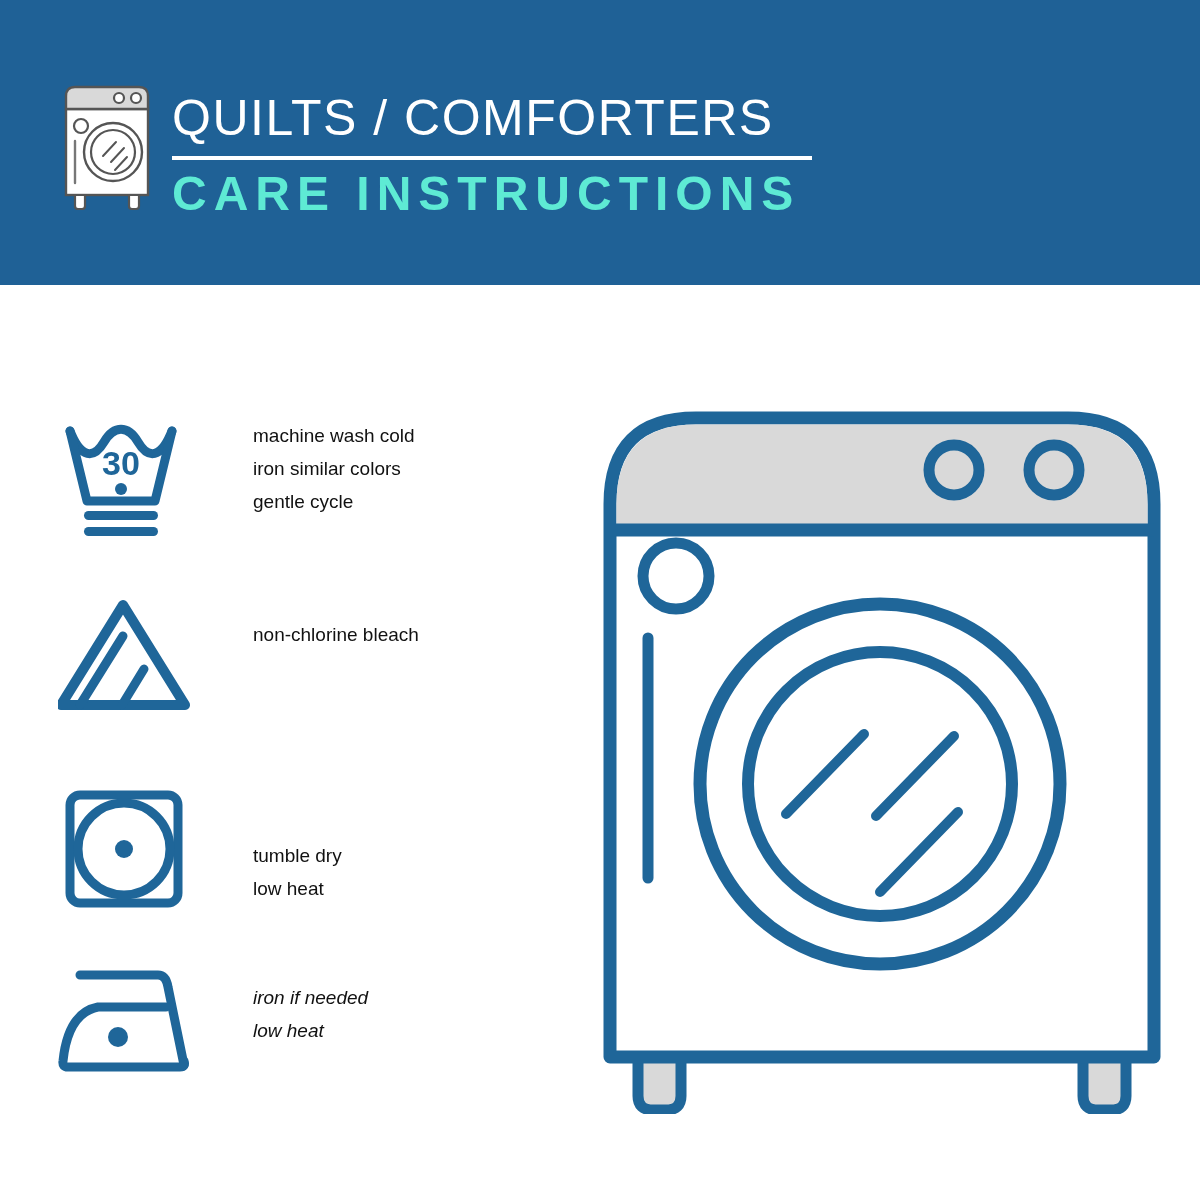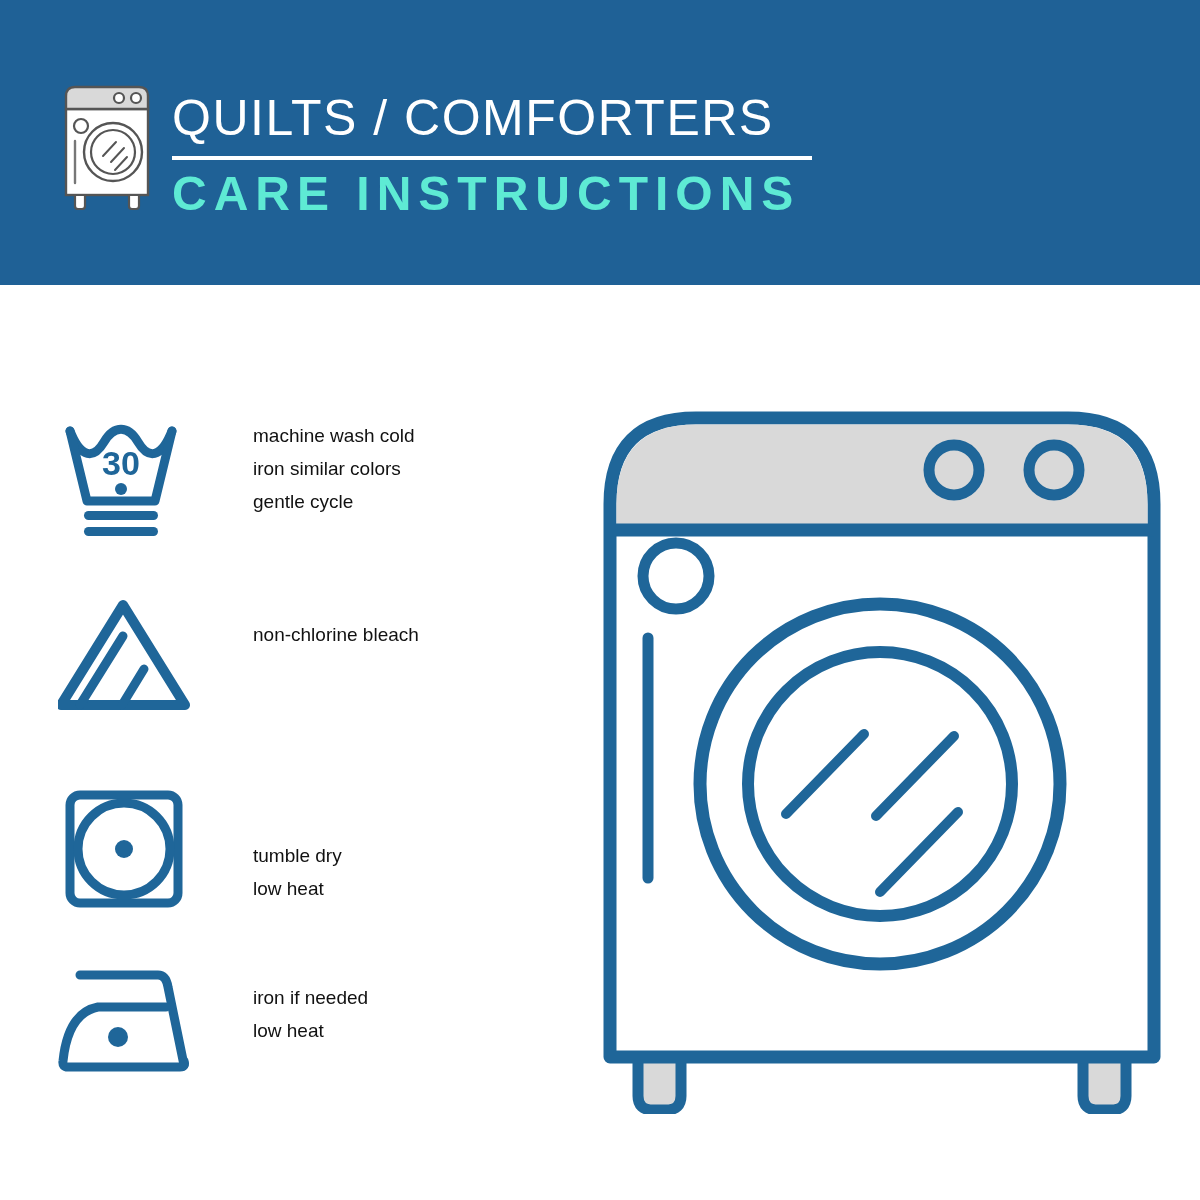--- a/index.html
+++ b/index.html
@@ -93,21 +93,21 @@
     font-size: 19px;
     line-height: 33px;
     color: #111111;
     font-weight: 400;
   }
   .care-text-line { display: block; white-space: nowrap; }
 
   
   .care-row-1 .care-text { top: 28px; }
   .care-row-2 .care-text { top: 28px; margin-top: 36px; }
-  .care-row-3 .care-text { top: 28px; }
+  .care-row-3 .care-text { top: 28px; font-style: italic; }
 
   
   .machine {
     position: absolute;
     left: 596px;
     top: 404px;
     width: 572px;
     height: 710px;
   }
 </style>

